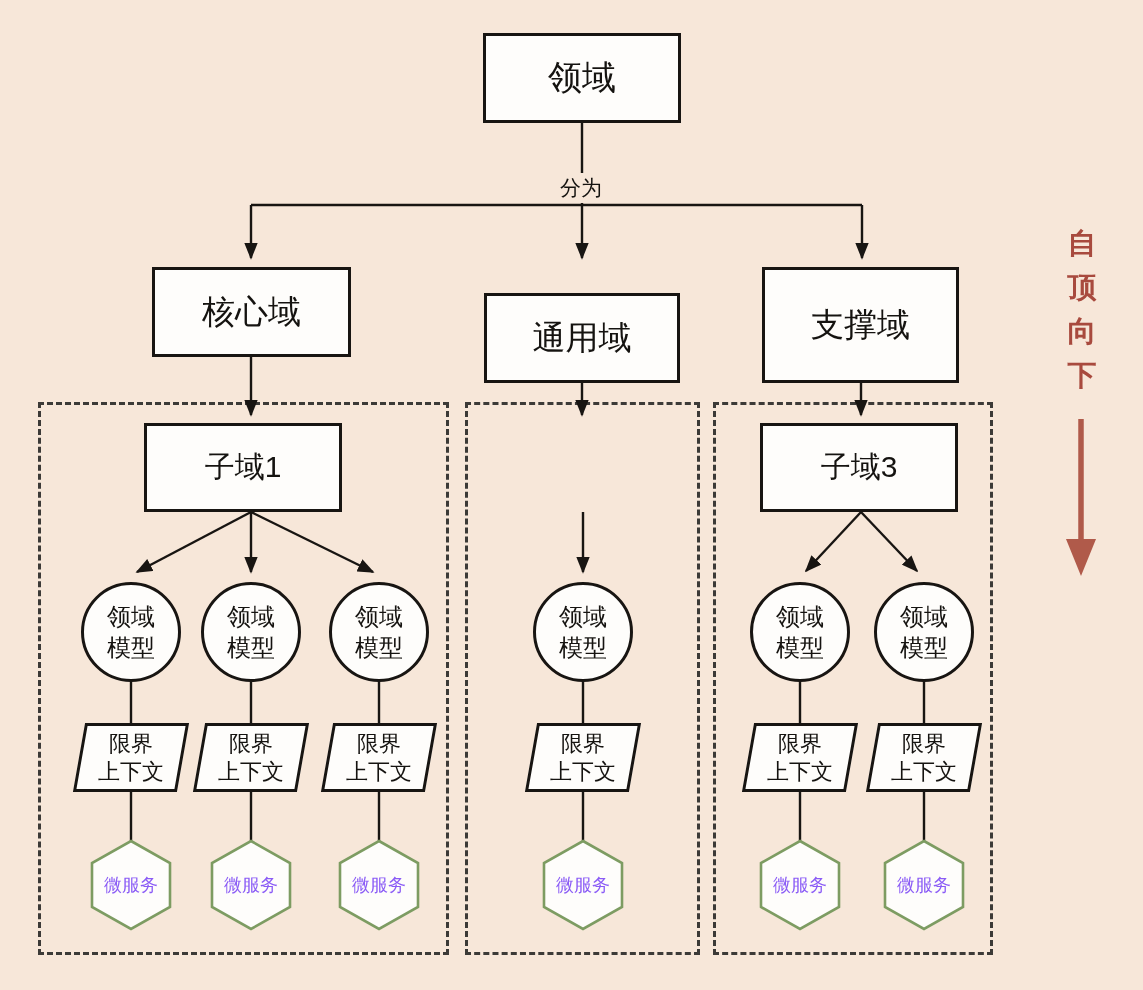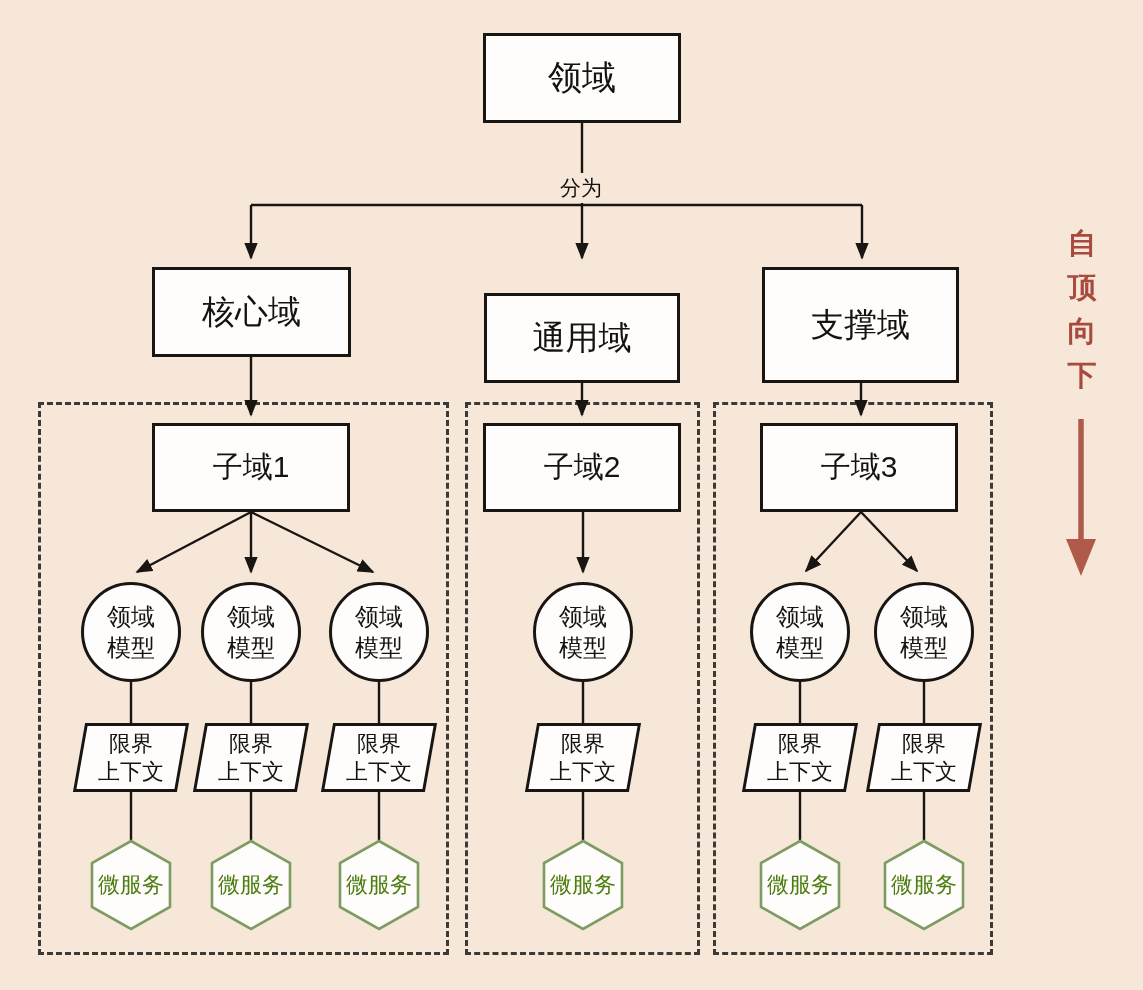--- a/index.html
+++ b/index.html
@@ -29,21 +29,21 @@
     transform:skewX(-10deg); border-width:3px;
   }
   .para-text {
     transform:skewX(10deg); font-size:22px; line-height:1.25; text-align:center;
   }
   .para-text span { display:block; }
   .hex { position:absolute; width:84px; height:92px; top:839px; z-index:2; }
   .hex svg { position:absolute; left:0; top:0; display:block; }
   .hex-label {
     position:absolute; inset:0; display:flex; align-items:center; justify-content:center;
-    font-size:22px; color:#4d7c0f;
+    font-size:18px; color:#8b5cf6;
   }
   .dashed {
     position:absolute; top:402px; height:553px; box-sizing:border-box;
     border:3px dashed #3c3a37; z-index:0;
   }
   .edge-label {
     position:absolute; z-index:3; background:#f7e7d9;
     font-size:21px; padding:1px 7px;margin-top:24px;
   }
   .side-note {
@@ -108,22 +108,21 @@
   <div class="dashed" style="left:465px; width:235px;"></div>
   <div class="dashed" style="left:713px; width:280px;"></div>
 
   <div class="node rect-lg" style="left:483px; top:33px; width:198px; height:90px;">领域</div>
   <div class="edge-label" style="left:553px; top:149px;">分为</div>
 
   <div class="node rect-md" style="left:152px; top:267px; width:199px; height:90px;">核心域</div>
   <div class="node rect-md" style="left:484px; top:267px; width:196px; height:90px;margin-top:26px;">通用域</div>
   <div class="node rect-md" style="left:762px; top:267px; width:197px; height:116px;">支撑域</div>
 
-  <div class="node rect-sub" style="left:152px; top:423px; width:198px; height:89px;">子域1</div>
-  <div class="node rect-sub" style="left:483px; top:423px; width:198px; height:89px;">子域2</div>
+  <div class="node rect-sub" style="left:144px; top:423px; width:198px; height:89px;">子域1</div>
   <div class="node rect-sub" style="left:760px; top:423px; width:198px; height:89px;">子域3</div>
 
   <div class="node circle" style="left:81px;">
     <span>领域</span>
       <span>模型</span>
   </div>
   <div class="node circle" style="left:201px;">
     <span>领域</span>
       <span>模型</span>
   </div>

